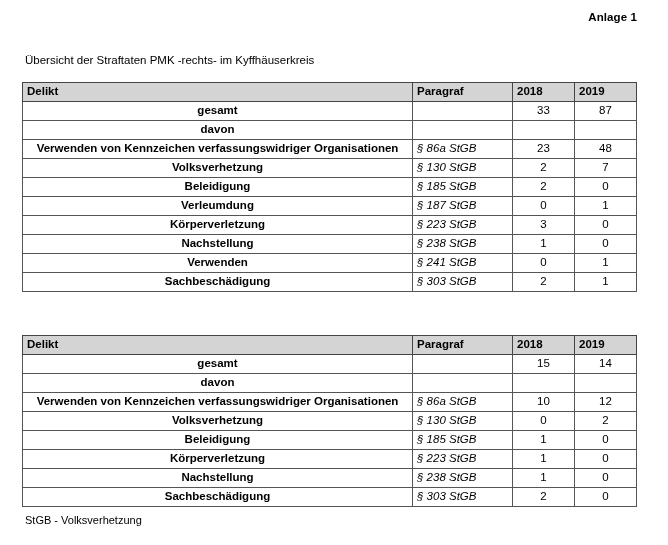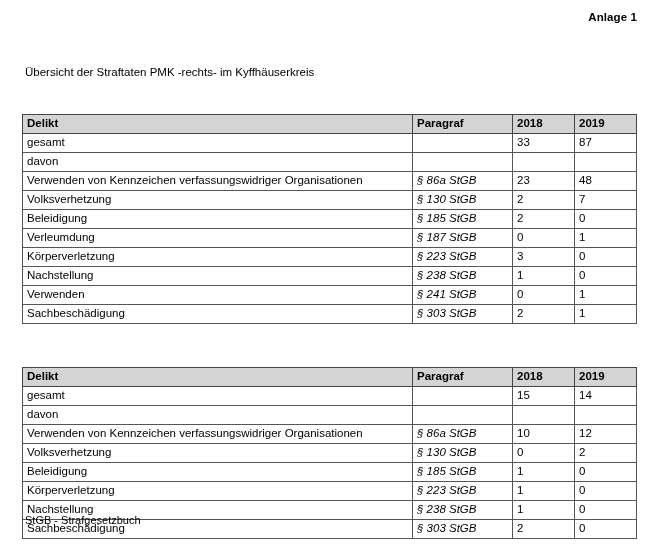--- a/index.html
+++ b/index.html
@@ -27,36 +27,35 @@
     font-size: 11.5px;
     font-weight: bold;
     letter-spacing: 0.1px;
   }
   .caption {
     position: absolute;
     left: 25px;
     font-size: 11.5px;
     white-space: nowrap;
   }
-  .caption-1 { top: 66px; }
+  .caption-1 { top: 54px; }
   .caption-2 { top: 312px; }
   .footnote {
     position: absolute;
     left: 25px;
     top: 514px;
     font-size: 11px;
   }
   table.stat-table {
     position: absolute;
     left: 22px;
     width: 615px;
     border-collapse: collapse;
     table-layout: fixed;
     font-size: 11.5px;
-    margin-top: 32px;
   }
   table.table-1 { top: 82px; }
   table.table-2 { top: 335px; }
   table.stat-table td,
   table.stat-table th {
     border: 1px solid #555555;
     padding: 1px 4px 2px 4px;
     height: 18px;
     line-height: 15px;
     box-sizing: border-box;
@@ -66,23 +65,23 @@
   table.stat-table thead th {
     background: #d4d4d4;
     font-weight: bold;
     border: 1px solid #444444;
     text-align: left;
   }
   table.stat-table thead th.num { text-align: left; }
   col.c-delikt   { width: 390px; }
   col.c-paragraf { width: 100px; }
   col.c-year     { width: 62px;  }
-  td.delikt   { text-align: left; }
+  td.delikt   { text-align: center; font-weight: bold; }
   td.paragraf { text-align: left; font-style: italic; }
-  td.num      { }
+  td.num      { text-align: center; }
 </style>
 </head>
 <body>
 
 <div class="page">
 
   <div class="doc-ref">Anlage 1</div>
 
   <div class="caption caption-1">Übersicht der Straftaten PMK -rechts- im Kyffhäuserkreis</div>
 
@@ -226,15 +225,15 @@
       </tr>
       <tr>
         <td class="delikt">Sachbeschädigung</td>
         <td class="paragraf">§ 303 StGB</td>
         <td class="num">2</td>
         <td class="num">0</td>
       </tr>
     </tbody>
   </table>
 
-  <div class="footnote">StGB - Strafgesetzbuch</div>
+  <div class="footnote">StGB - Volksverhetzung</div>
 
 </div>
 
 </body></html>

